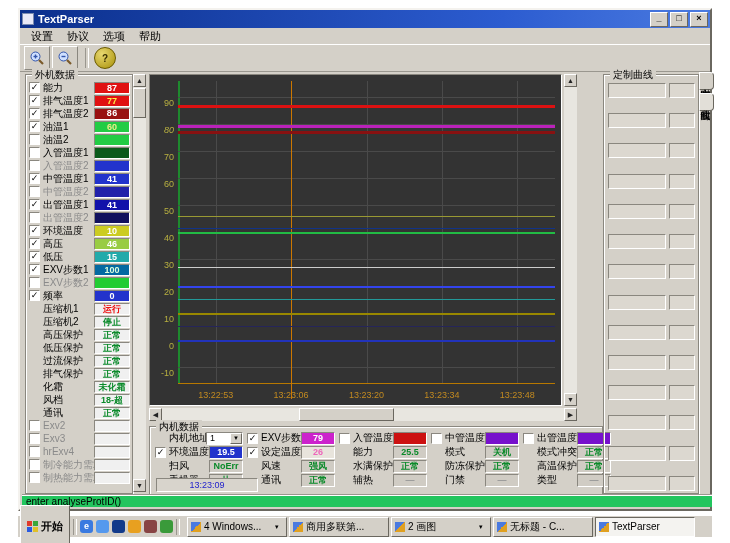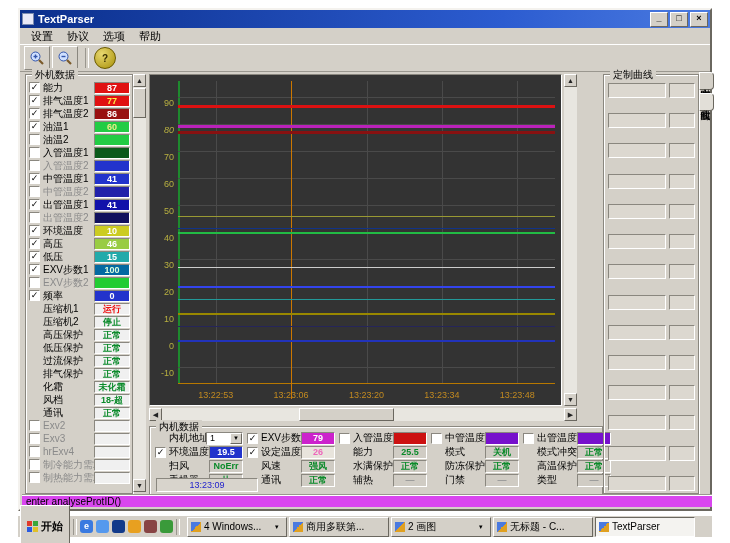--- a/index.html
+++ b/index.html
@@ -90,21 +90,21 @@
   .cc-field.narrow{flex:1;}
 
   
   .side-tabs{position:absolute;left:677px;top:2px;width:15px;display:flex;flex-direction:column;gap:3px;}
   .side-tab{writing-mode:vertical-rl;font-size:10px;padding:8px 1px;background:#d4d0c8;
     border:1px solid;border-color:#fff #6a675f #6a675f #fff;border-radius:0 4px 4px 0;text-align:center;}
   .side-tab.active{background:#e2dfd8;}
 
   
   .statusbar{position:absolute;left:2px;bottom:2px;width:690px;height:13px;border-top:1px solid #9a978f;
-    box-shadow:0 1px 0 #fff inset;font-size:10px;padding:1px 4px;box-sizing:border-box;background:#d946ef;}
+    box-shadow:0 1px 0 #fff inset;font-size:10px;padding:1px 4px;box-sizing:border-box;background:#22c55e;}
 
   
   .taskbar{position:absolute;left:0;bottom:0;width:694px;height:22px;background:#d4d0c8;
     border-top:1px solid #fff;display:flex;align-items:center;padding:0 2px;box-sizing:border-box;}
   .start-btn{height:18px;display:flex;align-items:center;gap:3px;padding:12px 6px;background:#d4d0c8;
     border:1px solid;border-color:#fff #6a675f #6a675f #fff;font-weight:bold;font-size:11px;flex:0 0 auto;}
   .flag{width:11px;height:11px;display:grid;grid-template-columns:5px 5px;grid-template-rows:5px 5px;gap:1px;}
   .flag i{display:block;}
   .tb-sep{width:2px;height:16px;border-left:1px solid #9a978f;border-right:1px solid #fff;margin:0 3px;}
   .ql{display:flex;gap:3px;align-items:center;flex:0 0 auto;}
@@ -176,21 +176,21 @@
               <span class="sb-badge" style="background: rgb(224, 17, 17); color: rgb(255, 255, 255);">87</span>
             </div>
             <div class="sb-row">
               <span class="cb show checked"></span>
               <span class="sb-label">排气温度1</span>
               <span class="sb-badge" style="background: rgb(224, 17, 17); color: rgb(255, 238, 68);">77</span>
             </div>
             <div class="sb-row">
               <span class="cb show checked"></span>
               <span class="sb-label">排气温度2</span>
-              <span class="sb-badge" style="background: rgb(153, 17, 17); color: rgb(255, 255, 255);">86</span>
+              <span class="sb-badge" style="background: rgb(153, 17, 17); color: rgb(255, 255, 255); font-family: Liberation Mono, monospace;">86</span>
             </div>
             <div class="sb-row">
               <span class="cb show checked"></span>
               <span class="sb-label">油温1</span>
               <span class="sb-badge" style="background: rgb(34, 204, 68); color: rgb(238, 238, 136);">60</span>
             </div>
             <div class="sb-row">
               <span class="cb show"></span>
               <span class="sb-label">油温2</span>
               <span class="sb-badge" style="background: rgb(34, 204, 68); color: rgb(255, 255, 255);"></span>

